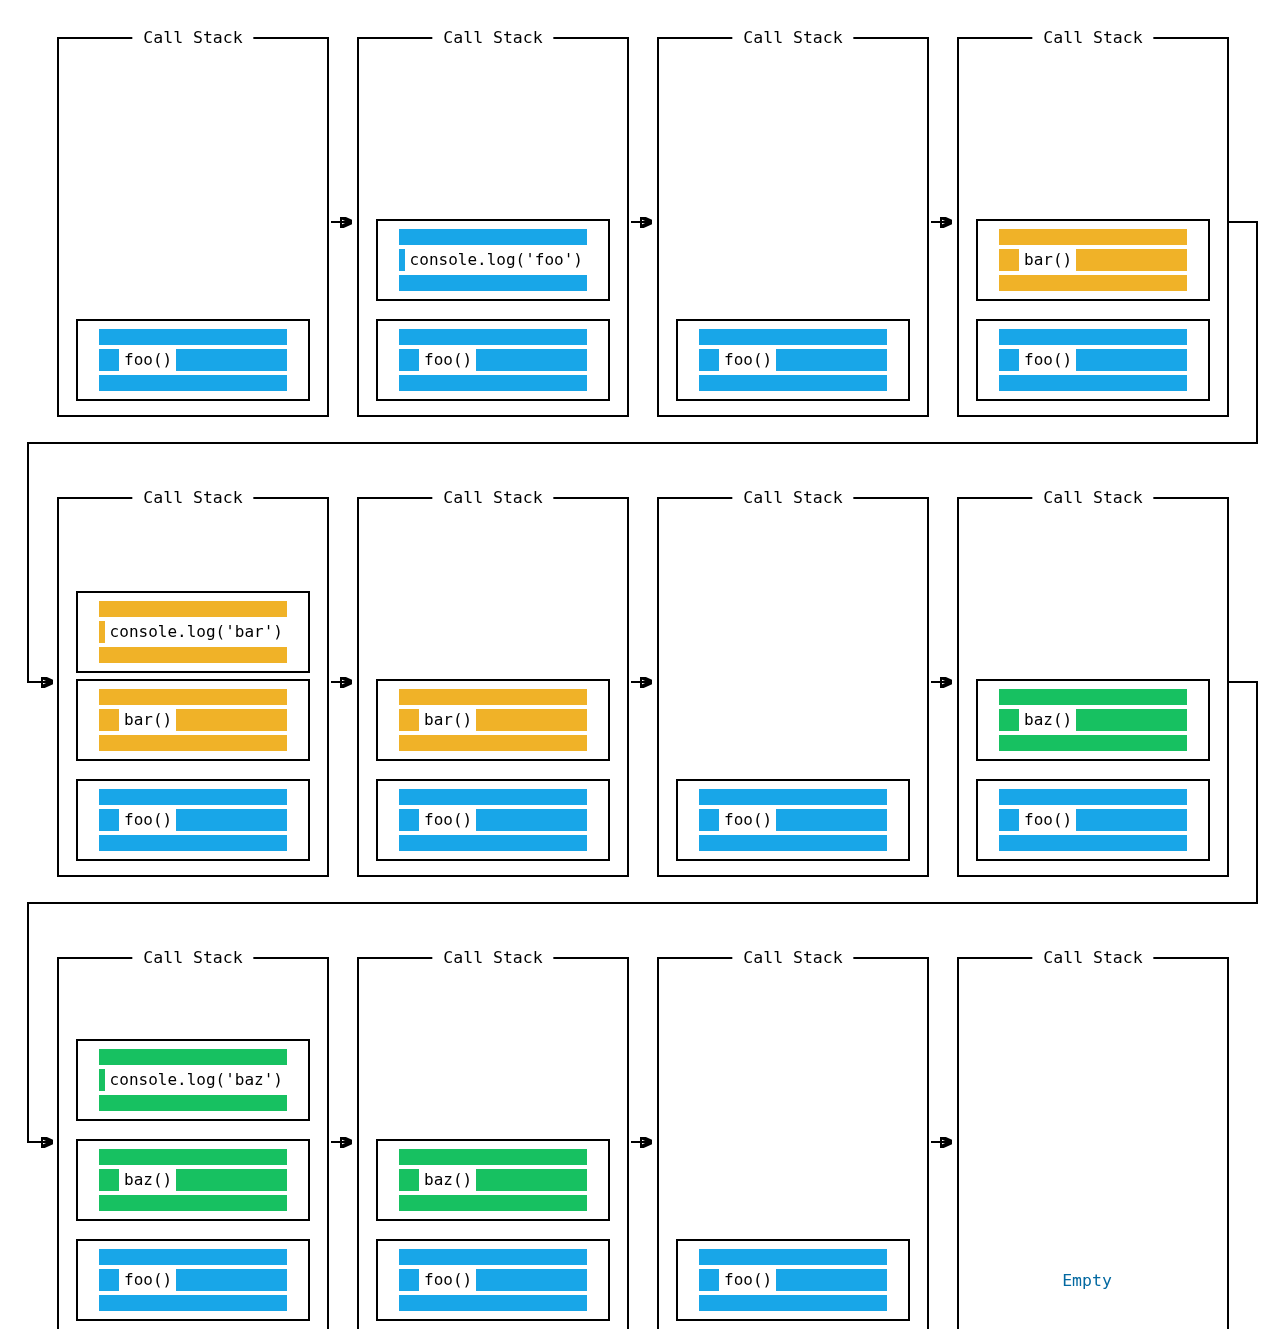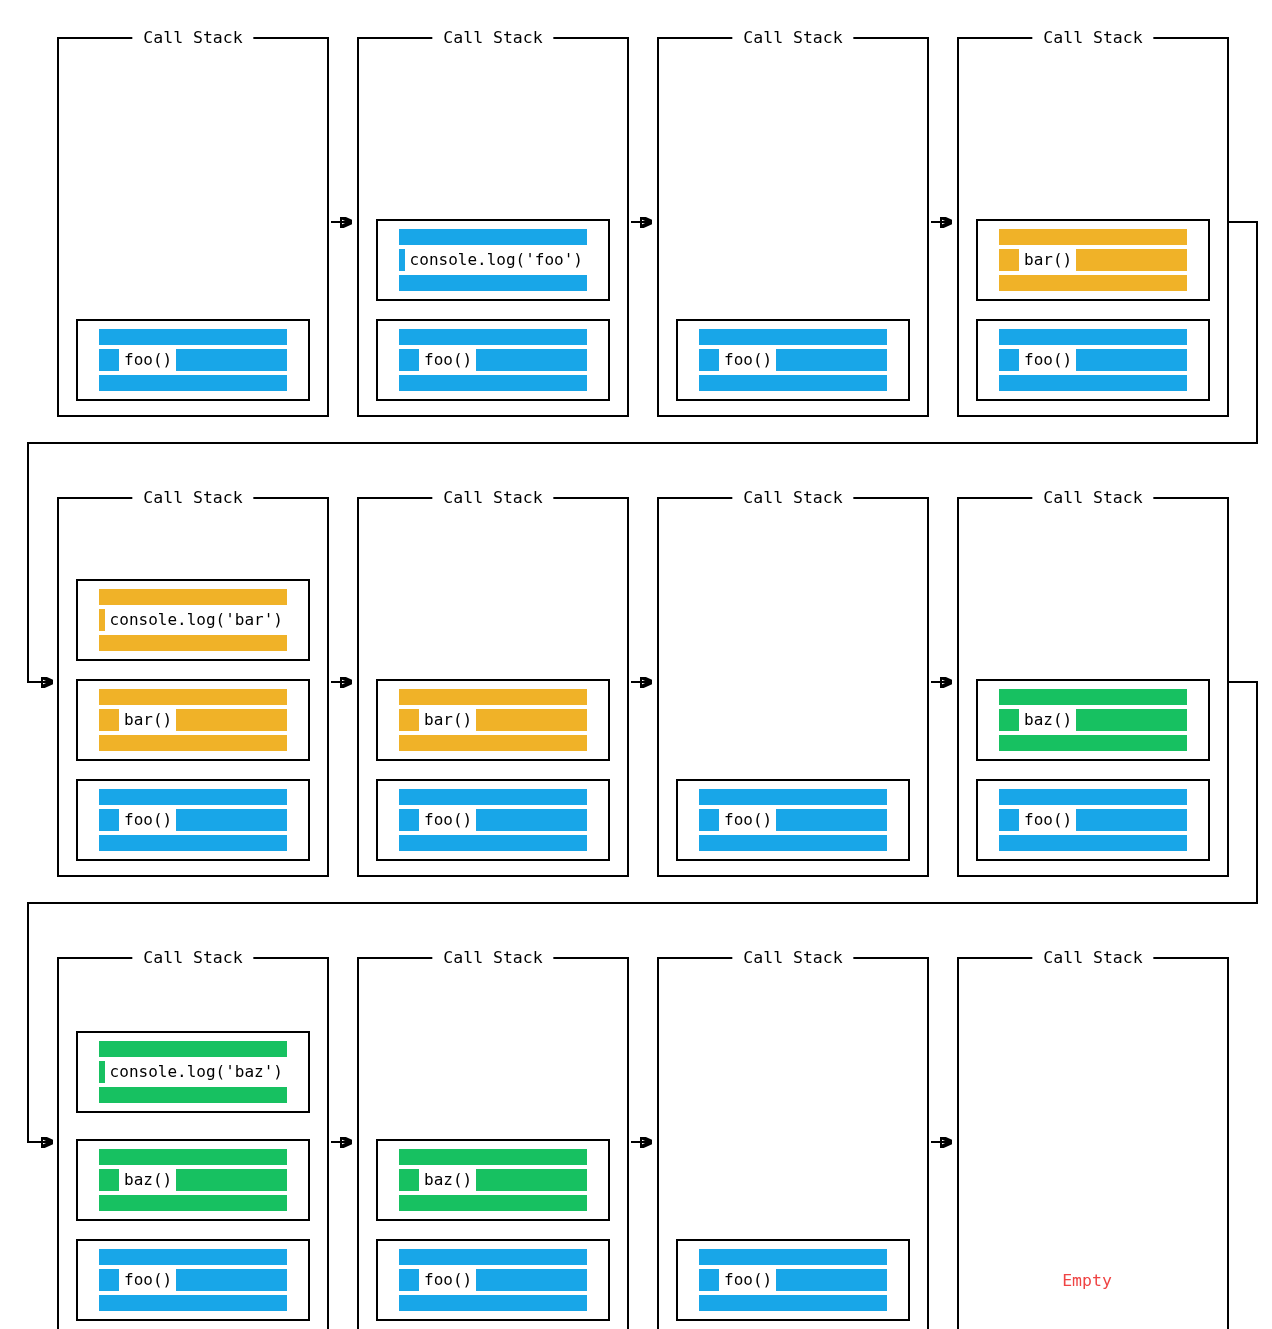--- a/index.html
+++ b/index.html
@@ -79,21 +79,21 @@
   .empty-label {
     position: absolute;
     left: 0;
     right: 12px;
     top: 280px;
     height: 82px;
     display: flex;
     align-items: center;
     justify-content: center;
     font-size: 16.5px;
-    color: #ef4444;
+    color: #0369a1;
   }
   #arrow-overlay {
     position: absolute;
     inset: 0;
     pointer-events: none;
   }
   #arrow-overlay path, #arrow-overlay line {
     stroke: #000000;
     stroke-width: 2;
     fill: none;
@@ -182,21 +182,21 @@
       </div>
       <div class="frame" style="top: 180px;">
         <div class="bar" style="background: rgb(240, 178, 40);"></div>
         <div class="mid">
           <div class="chip" style="background: rgb(240, 178, 40);"></div>
           <span class="frame-label">bar()</span>
           <div class="fill" style="background: rgb(240, 178, 40);"></div>
         </div>
         <div class="bar" style="background: rgb(240, 178, 40);"></div>
       </div>
-      <div class="frame" style="top: 80px;">
+      <div class="frame" style="top: 92px;">
         <div class="bar" style="background: rgb(240, 178, 40);"></div>
         <div class="mid">
           <div class="chip" style="background: rgb(240, 178, 40);"></div>
           <span class="frame-label">console.log('bar')</span>
           <div class="fill" style="background: rgb(240, 178, 40);"></div>
         </div>
         <div class="bar" style="background: rgb(240, 178, 40);"></div>
       </div>
     </div>
     <div class="panel" style="left: 357px; top: 482px;">
@@ -266,21 +266,21 @@
       </div>
       <div class="frame" style="top: 180px;">
         <div class="bar" style="background: rgb(23, 193, 97);"></div>
         <div class="mid">
           <div class="chip" style="background: rgb(23, 193, 97);"></div>
           <span class="frame-label">baz()</span>
           <div class="fill" style="background: rgb(23, 193, 97);"></div>
         </div>
         <div class="bar" style="background: rgb(23, 193, 97);"></div>
       </div>
-      <div class="frame" style="top: 72px;">
+      <div class="frame" style="top: 80px;">
         <div class="bar" style="background: rgb(23, 193, 97);"></div>
         <div class="mid">
           <div class="chip" style="background: rgb(23, 193, 97);"></div>
           <span class="frame-label">console.log('baz')</span>
           <div class="fill" style="background: rgb(23, 193, 97);"></div>
         </div>
         <div class="bar" style="background: rgb(23, 193, 97);"></div>
       </div>
     </div>
     <div class="panel" style="left: 357px; top: 942px;">

